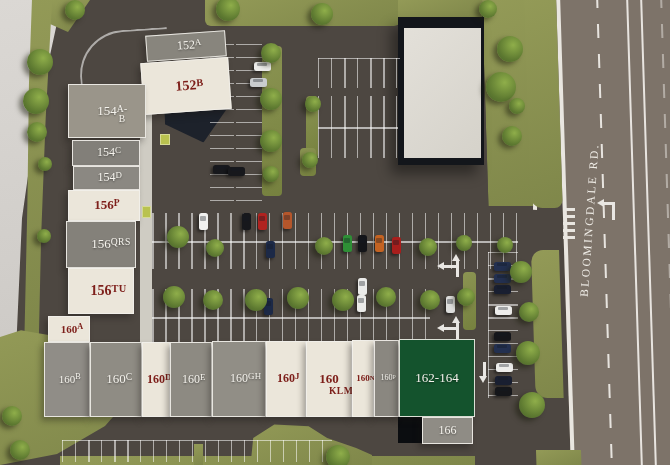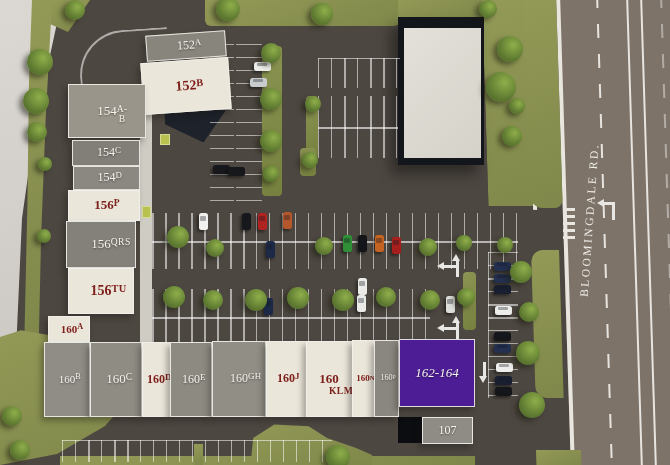--- a/index.html
+++ b/index.html
@@ -183,25 +183,25 @@
     </div>
     <div class="unit cream" style="left: 306px; top: 341px; width: 46px; height: 76px; font-size: 13px;">
       <span class="ul">160<br><span class="sm">KLM</span></span>
     </div>
     <div class="unit cream" style="left: 352px; top: 340px; width: 22px; height: 77px; font-size: 9px;">
       <span class="ul">160<span class="sm">N</span></span>
     </div>
     <div class="unit gray" style="left: 374px; top: 340px; width: 25px; height: 77px; font-size: 8px; background: rgb(138, 135, 128);">
       <span class="ul">160<span class="sm">P</span></span>
     </div>
-    <div class="unit gray" style="left: 399px; top: 339px; width: 76px; height: 68px; font-size: 13px; background: #4c1d95; font-style: italic;">
+    <div class="unit gray" style="left: 399px; top: 339px; width: 76px; height: 78px; font-size: 13px; background: #14532d;">
       <span class="ul">162-164</span>
     </div>
     <div class="unit gray" style="left: 422px; top: 417px; width: 51px; height: 27px; font-size: 12px; background: rgb(143, 140, 133);">
-      <span class="ul">107</span>
+      <span class="ul">166</span>
     </div>
     <div class="car" style="left: 253.5px; top: 61.5px; width: 17px; height: 9px; background: rgb(237, 237, 235);"></div>
     <div class="car" style="left: 249.5px; top: 77.5px; width: 17px; height: 9px; background: rgb(201, 204, 206);"></div>
     <div class="car" style="left: 212.5px; top: 164.5px; width: 17px; height: 9px; background: rgb(23, 24, 28);"></div>
     <div class="car" style="left: 227.5px; top: 166.5px; width: 17px; height: 9px; background: rgb(23, 24, 28);"></div>
     <div class="car" style="left: 198.5px; top: 212.5px; width: 9px; height: 17px; background: rgb(241, 241, 239);"></div>
     <div class="car" style="left: 241.5px; top: 212.5px; width: 9px; height: 17px; background: rgb(23, 24, 28);"></div>
     <div class="car" style="left: 257.5px; top: 212.5px; width: 9px; height: 17px; background: rgb(176, 35, 32);"></div>
     <div class="car" style="left: 282.5px; top: 211.5px; width: 9px; height: 17px; background: rgb(181, 86, 43);"></div>
     <div class="car" style="left: 265.5px; top: 240.5px; width: 9px; height: 17px; background: rgb(28, 41, 71);"></div>

